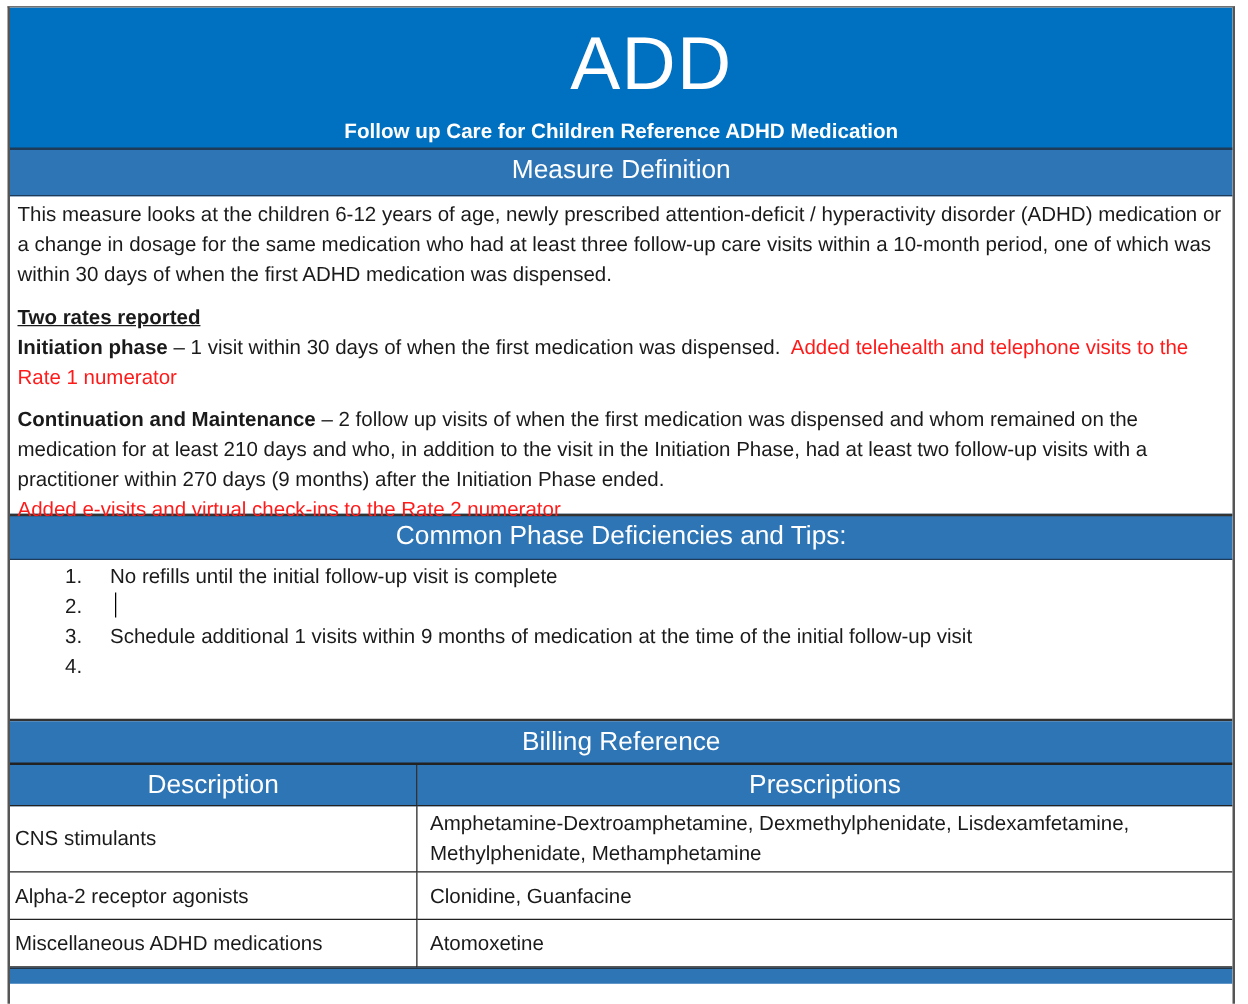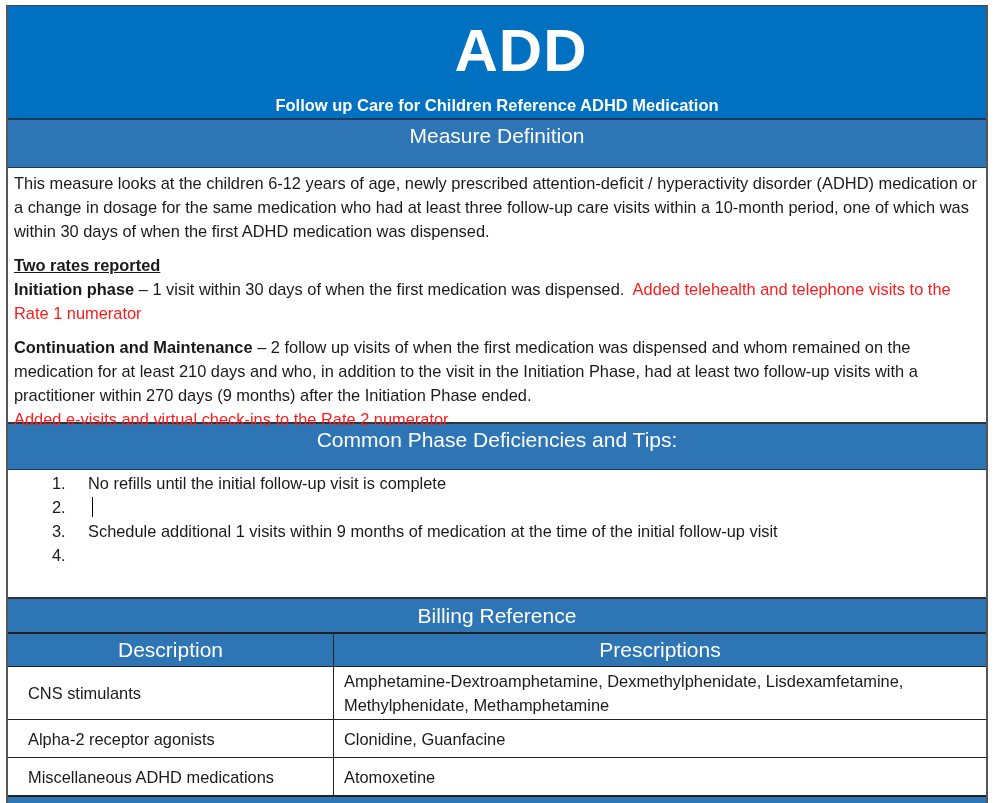--- a/index.html
+++ b/index.html
@@ -3,44 +3,44 @@
 <meta charset="utf-8">
 <style>
   html, body { margin: 0; padding: 0; background: #ffffff; }
   body { width: 998px; height: 803px; overflow: hidden; position: relative;
          font-family: "Liberation Sans", "DejaVu Sans", sans-serif; color: #1a1a1a; }
   .sheet { position: absolute; left: 6px; top: 5px; width: 982px; height: 798px;
            border-left: 2px solid #555; border-right: 2px solid #555; border-top: 1px solid #444;
            box-sizing: border-box; overflow: hidden; }
   .title-band { background: #0070C0; height: 112px; border-bottom: 2px solid #1f3b5a;
                 color: #fff; text-align: center; position: relative; }
-  .title-main { position: absolute; left: 0; right: 0; top: 10px; font-size: 60px; font-weight: bold;
+  .title-main { position: absolute; left: 0; right: 0; top: 10px; font-size: 60px; font-weight: normal;
                 letter-spacing: 1px; line-height: 70px; padding-left: 48px; }
   .title-sub { position: absolute; left: 0; right: 0; top: 88px; font-size: 16.5px; font-weight: bold;
                line-height: 22px; }
   .section-band { background: #2E75B6; color: #fff; text-align: center; font-size: 21px;
-                  height: 48px; line-height: 32px; border-bottom: 1px solid #1f3b5a; box-sizing: border-box; }
+                  height: 37px; line-height: 32px; border-bottom: 1px solid #1f3b5a; box-sizing: border-box; }
   .section-band.bordered-top { border-top: 2px solid #333; }
   .def { padding: 3px 4px 0 6px; font-size: 16.4px; line-height: 24px; height: 254px; box-sizing: border-box; }
   .def p { margin: 0; }
   .def .gap { height: 10px; }
   .red { color: #FF1A1A; }
   .u { text-decoration: underline; font-weight: bold; }
   .b { font-weight: bold; }
   .tips { height: 129px; box-sizing: border-box; padding-top: 1px; font-size: 16.4px; line-height: 24px;
           border-bottom: 2px solid #333; }
   .tips ol { margin: 0; padding: 0; list-style: none; }
   .tips li { position: relative; padding-left: 80px; padding-right: 20px; }
   .tips li .num { position: absolute; left: 44px; top: 0; }
   .caret { display: inline-block; width: 1px; height: 20px; background: #000; vertical-align: -4px; margin-left: 4px; }
   table.billing { width: 100%; border-collapse: collapse; font-size: 16.4px; table-layout: fixed; }
   table.billing th { background: #2E75B6; color: #fff; font-weight: normal; font-size: 21px; height: 32px;
                      padding: 0; border: 1px solid #222; border-top: none; }
   table.billing td { border: 1px solid #222; padding: 0 10px; line-height: 24px; vertical-align: middle; }
-  table.billing td.desc { width: 305px; padding-left: 20px; }
+  table.billing td.desc { width: 305px; padding-left: 4px; }
   table.billing tr.r1 td { height: 52px; }
   table.billing tr.r2 td { height: 37px; }
   table.billing tr.r3 td { height: 37px; }
   table.billing th:first-child, table.billing td:first-child { border-left: none; margin-top: 25px; }
   table.billing th:last-child, table.billing td:last-child { border-right: none; }
   .bottom-band { background: #2E75B6; height: 12px; border-top: 1px solid #222; }
 </style>
 </head>
 <body>
 

